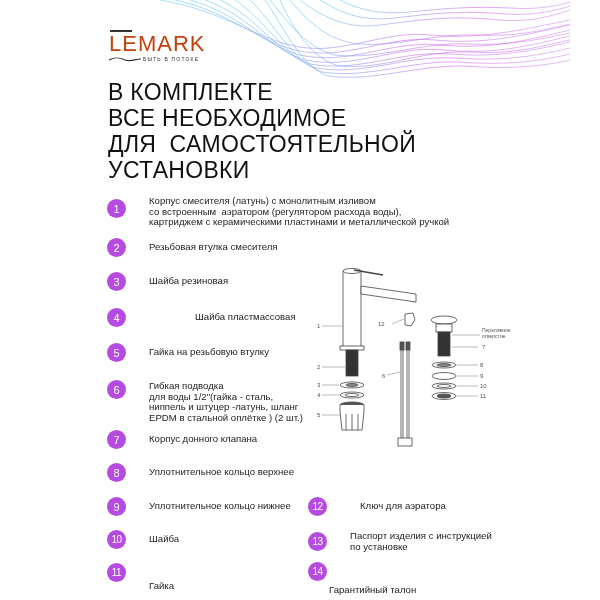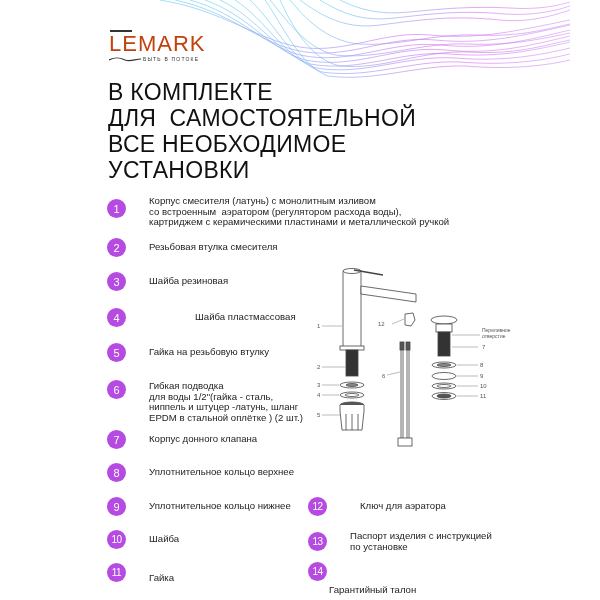--- a/index.html
+++ b/index.html
@@ -59,22 +59,22 @@
   <div class="logo-sub">
     <svg class="logo-wave" viewBox="0 0 32 6">
       <path d="M0 4 C6 1 10 1 16 4 C22 6 26 3 32 3" fill="none" stroke="#333" stroke-width="1.2"></path>
     </svg>
     <span class="logo-tag">БЫТЬ В ПОТОКЕ</span>
   </div>
 </div>
 
 <h1 class="title">
   <div>В КОМПЛЕКТЕ</div>
+  <div>ВСЕ НЕОБХОДИМОЕ</div>
   <div>ДЛЯ  САМОСТОЯТЕЛЬНОЙ</div>
-  <div>ВСЕ НЕОБХОДИМОЕ</div>
   <div>УСТАНОВКИ</div>
 </h1>
 
 <div class="item" style="left:107px; top:199px;">
   <span class="badge">1</span>
   <span class="itext" style="margin-left:23px; margin-top:-3px;">Корпус смесителя (латунь) с монолитным изливом
 со встроенным  аэратором (регулятором расхода воды),
 картриджем с керамическими пластинами и металлической ручкой</span>
 </div>
 <div class="item" style="left:107px; top:238px;">
@@ -111,21 +111,21 @@
 <div class="item" style="left:107px; top:497px;">
   <span class="badge">9</span>
   <span class="itext" style="margin-top:4px;">Уплотнительное кольцо нижнее</span>
 </div>
 <div class="item" style="left:107px; top:530px;">
   <span class="badge narrow">10</span>
   <span class="itext" style="margin-top:4px;">Шайба</span>
 </div>
 <div class="item" style="left:107px; top:563px;">
   <span class="badge narrow">11</span>
-  <span class="itext" style="margin-top:10px;">Гайка</span>
+  <span class="itext" style="margin-top:18px;">Гайка</span>
 </div>
 
 <div class="item" style="left:308px; top:497px;">
   <span class="badge narrow">12</span>
   <span class="itext" style="margin-left:21px; margin-top:4px;padding-left:12px;">Ключ для аэратора</span>
 </div>
 <div class="item" style="left:308px; top:532px;">
   <span class="badge narrow">13</span>
   <span class="itext" style="margin-top:-1px;">Паспорт изделия с инструкцией
 по установке</span>

